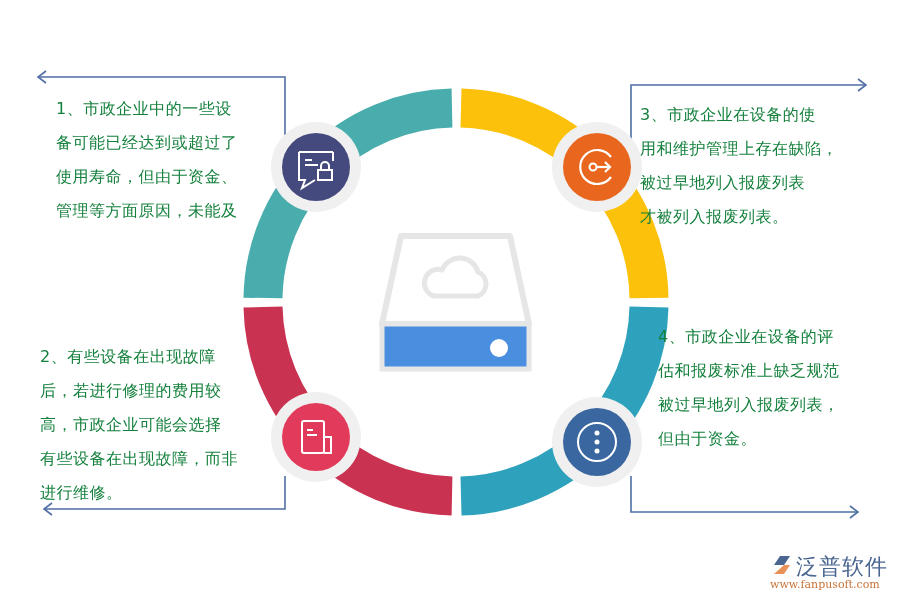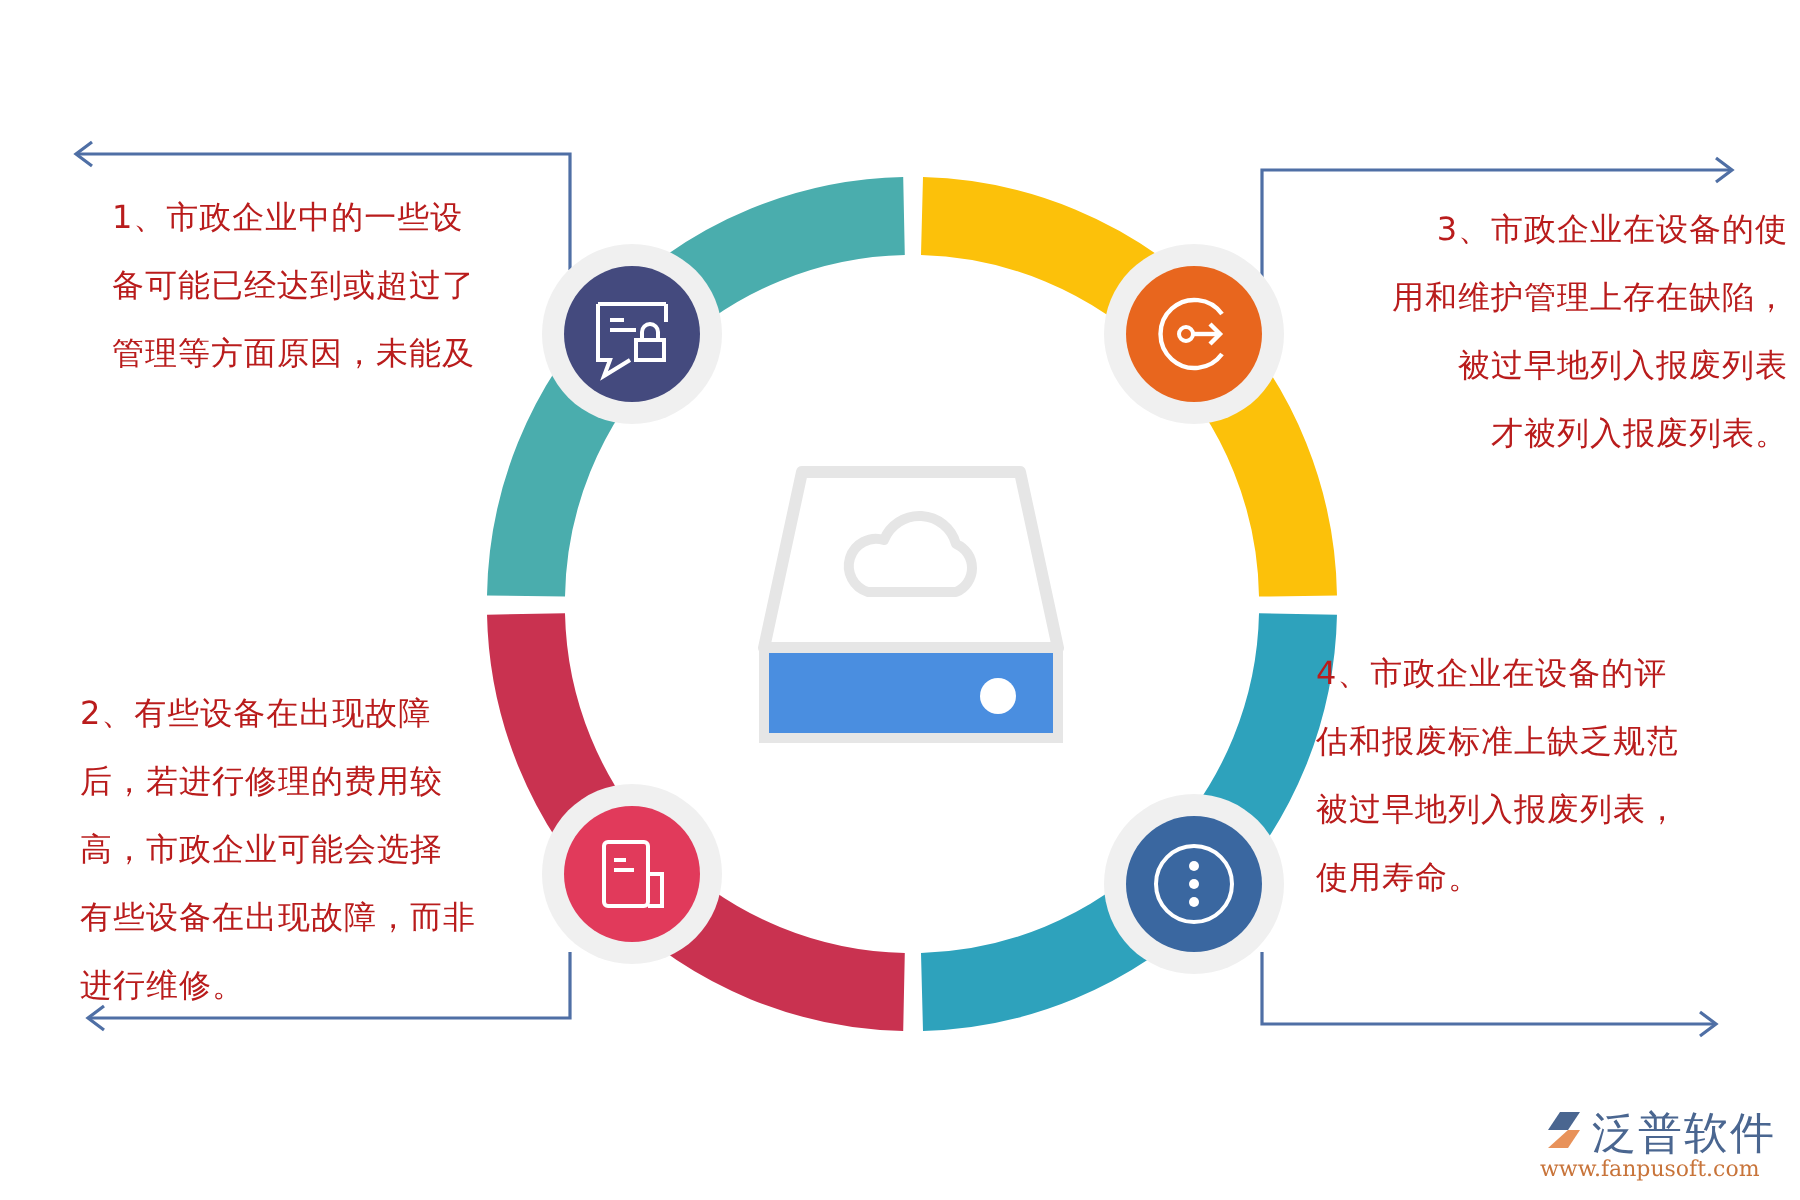--- a/index.html
+++ b/index.html
@@ -1,23 +1,23 @@
 <!DOCTYPE html>
 <html><head>
 <meta charset="utf-8">
 <style>
   html, body { margin:0; padding:0; }
   body { width:900px; height:600px; background:#ffffff; position:relative; overflow:hidden;
          font-family:"DejaVu Sans","Liberation Sans",sans-serif; }
   .diagram { position:absolute; left:0; top:0; width:900px; height:600px; }
-  .textblock { position:absolute; font-size:16px; line-height:34px; color:#b91c1c; letter-spacing:0.5px; }
+  .textblock { position:absolute; font-size:16px; line-height:34px; color:#15803d; letter-spacing:0.5px; }
   .textblock p { margin:0; white-space:nowrap; }
   #t1 { left:56px; top:92px; }
   #t2 { left:40px; top:340px; }
-  #t3 { left:672px; top:98px; text-align:right; width:222px; }
+  #t3 { left:640px; top:98px; text-align:left; width:222px; }
   #t4 { left:658px; top:320px; }
   .logo { position:absolute; left:768px; top:552px; width:128px; height:44px; }
   .logo-name { position:absolute; left:28px; top:0; font-size:22px; color:#4a6690; letter-spacing:1px; font-family:"DejaVu Sans",sans-serif; }
   .logo-url { position:absolute; left:2px; top:26px; font-size:11px; color:#c8743a; font-family:"DejaVu Serif",serif; }
   .logo-mark { position:absolute; left:2px; top:2px; width:24px; height:22px; }
 </style>
 </head>
 <body>
 
 <svg class="diagram" width="900" height="600" viewBox="0 0 900 600">
@@ -90,20 +90,21 @@
     <circle cx="597" cy="442" r="19" fill="none" stroke="#fff" stroke-width="2"></circle>
     <circle cx="597" cy="433" r="2.5" fill="#fff"></circle>
     <circle cx="597" cy="442" r="2.5" fill="#fff"></circle>
     <circle cx="597" cy="451" r="2.5" fill="#fff"></circle>
   </g>
 </svg>
 
 <div class="textblock" id="t1">
   <p>1、市政企业中的一些设</p>
   <p>备可能已经达到或超过了</p>
+  <p>使用寿命，但由于资金、</p>
   <p>管理等方面原因，未能及</p>
 </div>
 
 <div class="textblock" id="t2">
   <p>2、有些设备在出现故障</p>
   <p>后，若进行修理的费用较</p>
   <p>高，市政企业可能会选择</p>
   <p>有些设备在出现故障，而非</p>
   <p>进行维修。</p>
 </div>
@@ -112,21 +113,21 @@
   <p>3、市政企业在设备的使</p>
   <p>用和维护管理上存在缺陷，</p>
   <p>被过早地列入报废列表</p>
   <p>才被列入报废列表。</p>
 </div>
 
 <div class="textblock" id="t4">
   <p>4、市政企业在设备的评</p>
   <p>估和报废标准上缺乏规范</p>
   <p>被过早地列入报废列表，</p>
-  <p>使用寿命。</p>
+  <p>但由于资金。</p>
 </div>
 
 <div class="logo">
   <svg class="logo-mark" viewBox="0 0 24 22">
     <path d="M 4,11 L 10,2 L 20,2 L 14,11 Z" fill="#4a6690"></path>
     <path d="M 14,11 L 20,11 L 14,20 L 4,20 Z" fill="#e8925a"></path>
   </svg>
   <span class="logo-name">泛普软件</span>
   <span class="logo-url">www.fanpusoft.com</span>
 </div>

